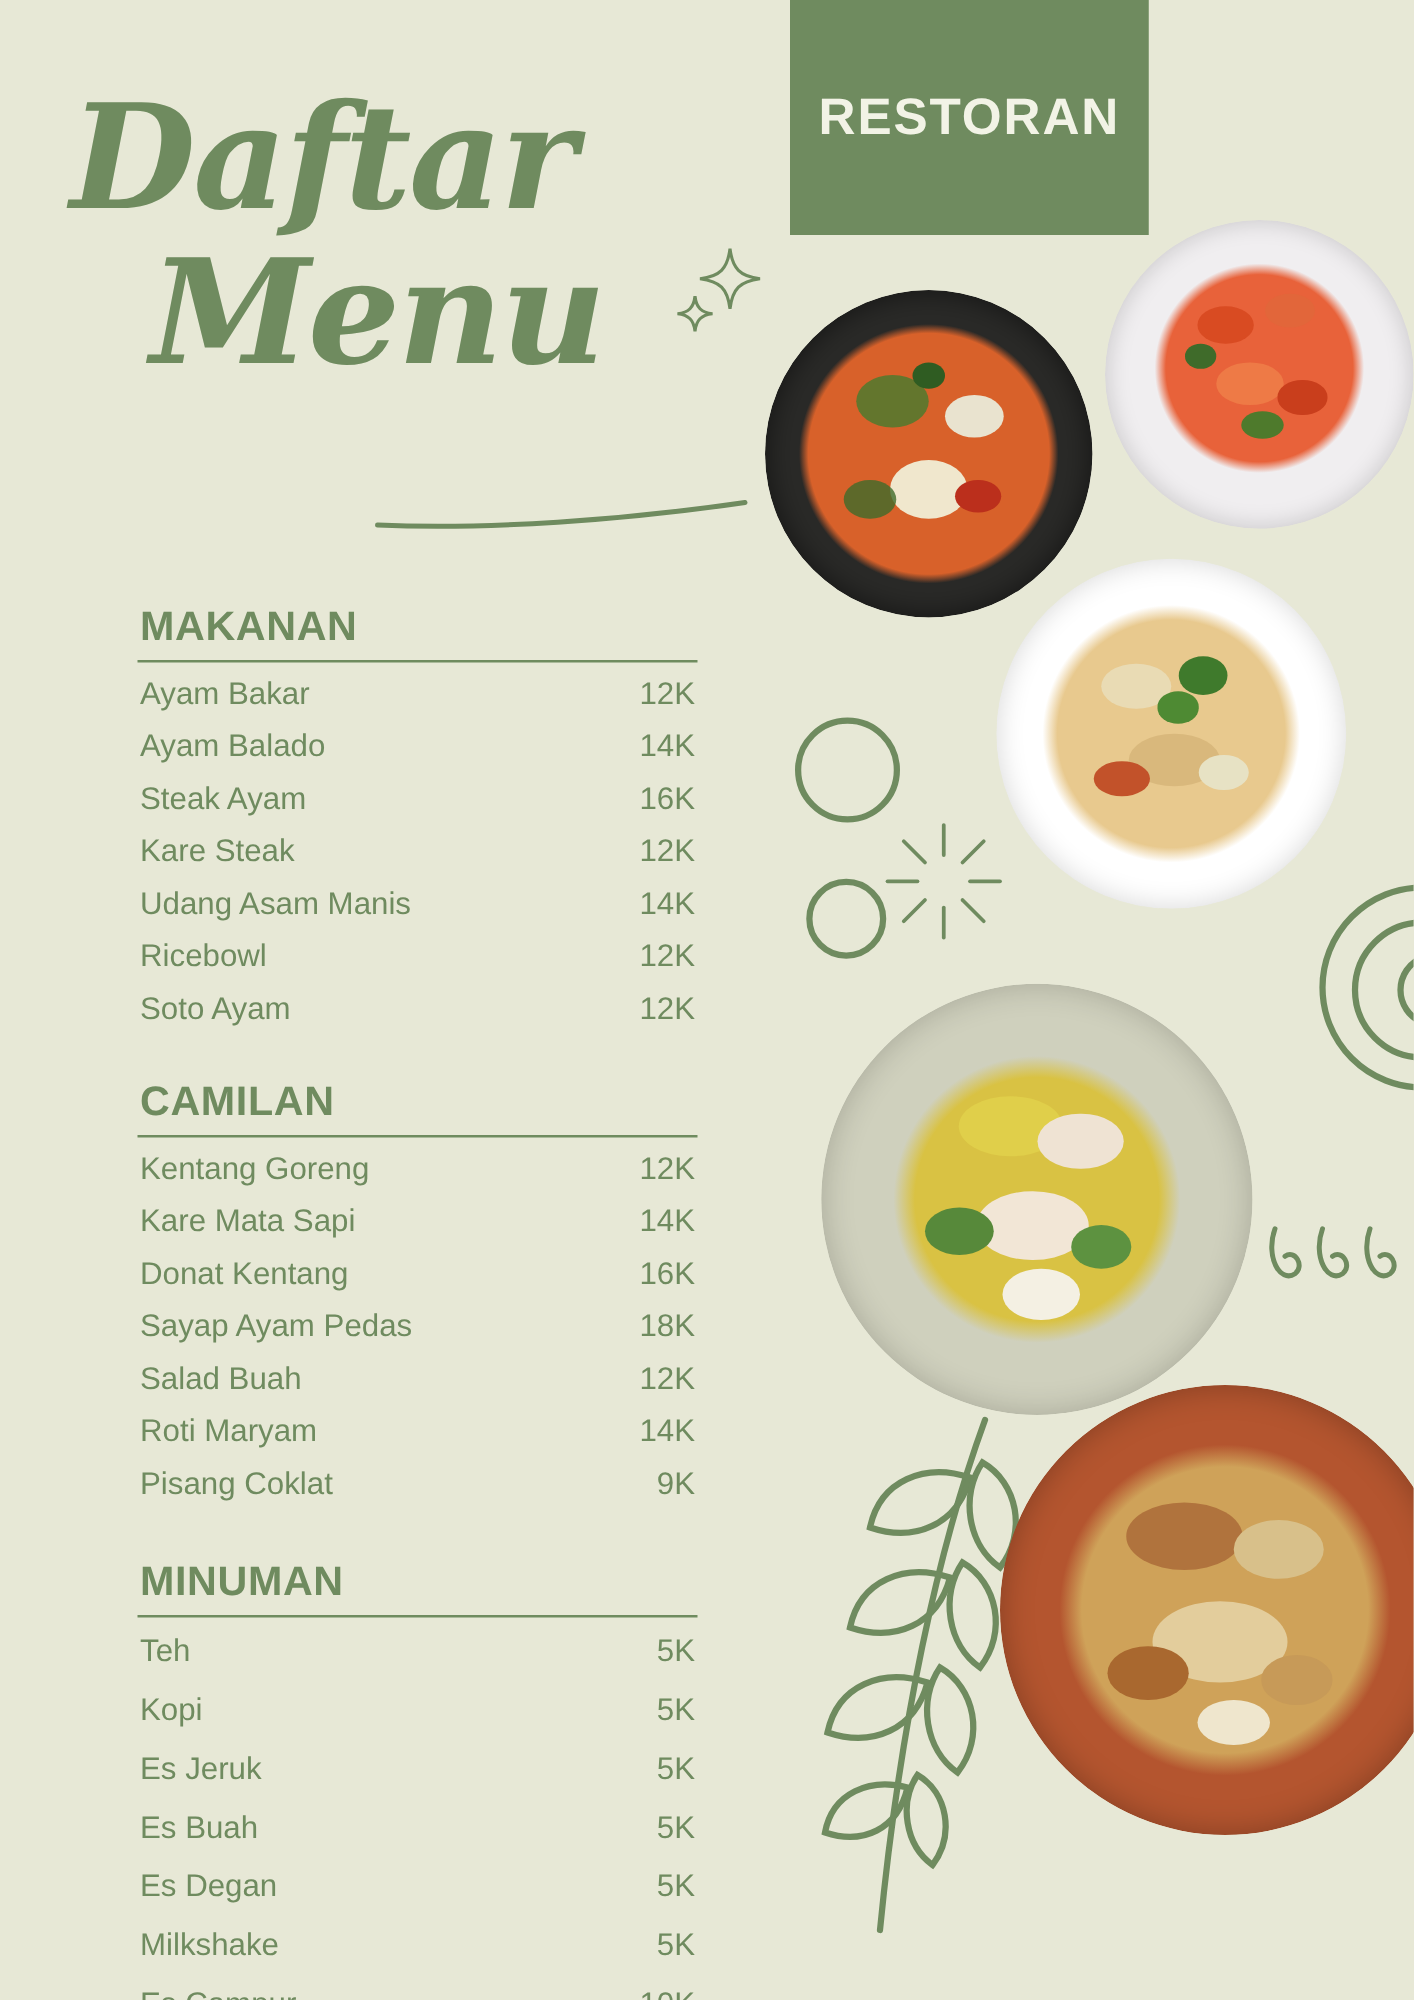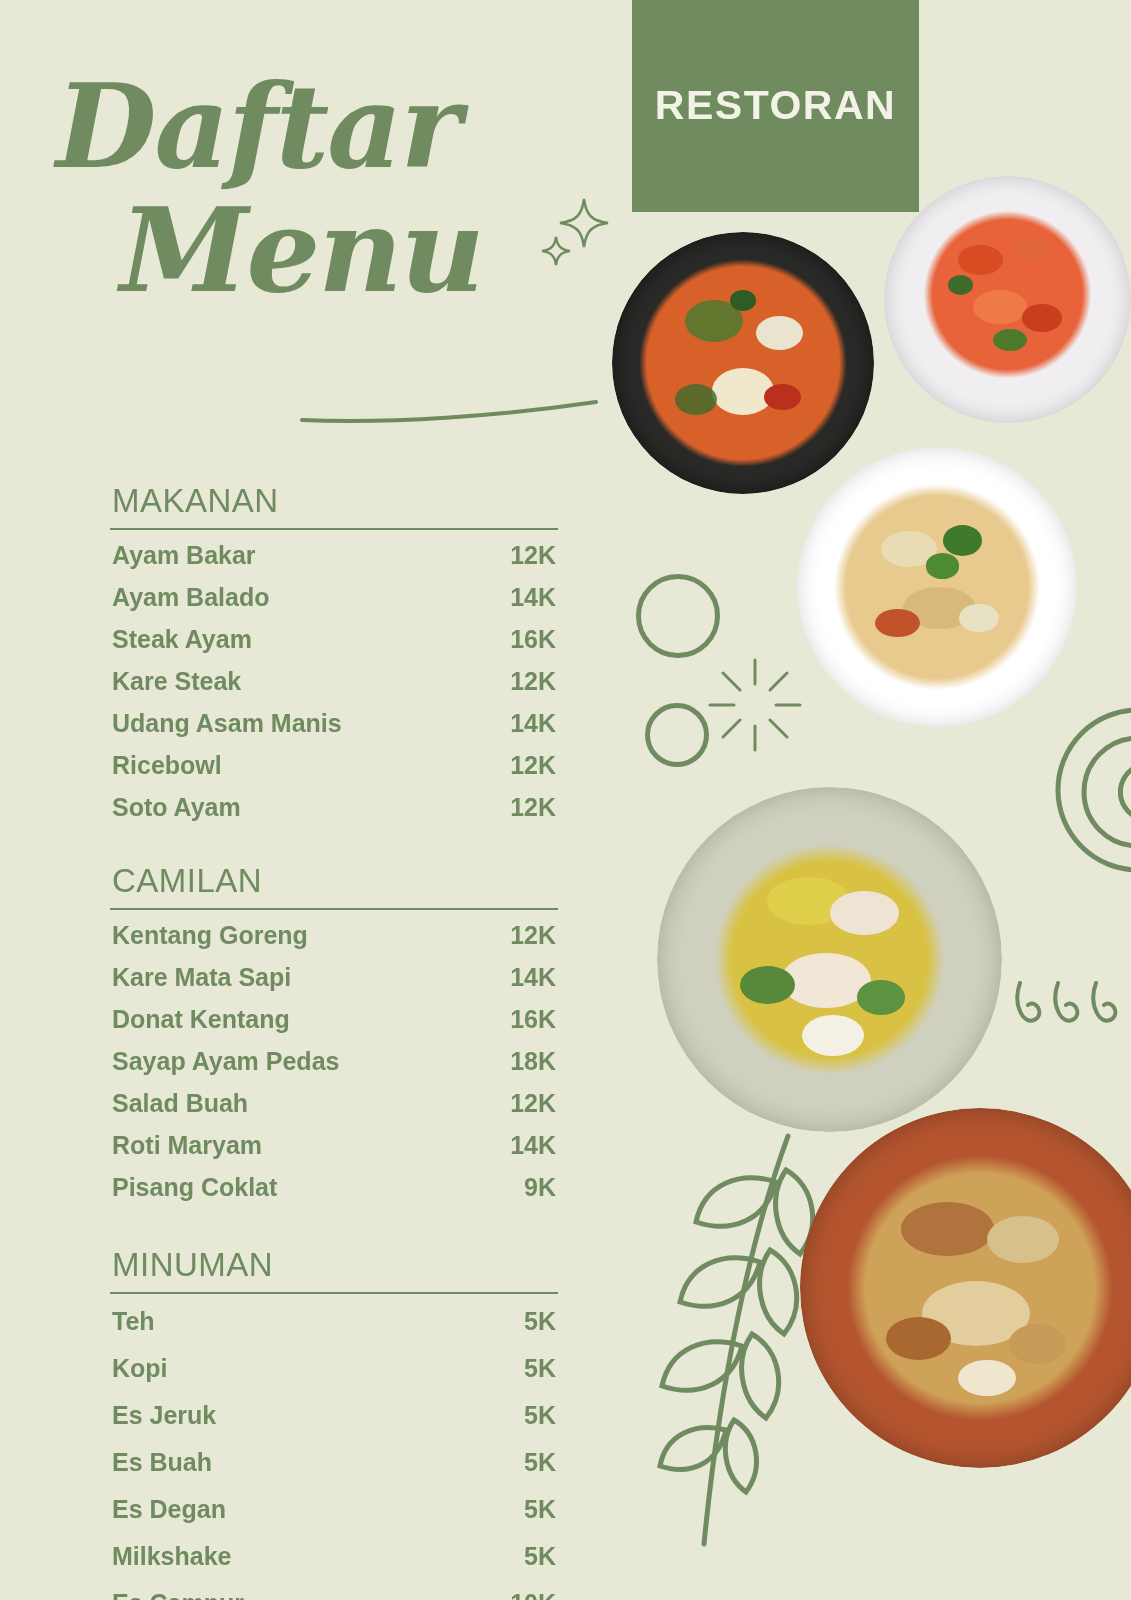--- a/index.html
+++ b/index.html
@@ -21,21 +21,21 @@
     background: #e7e8d6;
     overflow: hidden;
   }
 
   
   .brand-badge {
     position: absolute;
     left: 632px;
     top: 0;
     width: 287px;
-    height: 212px;
+    height: 188px;
     background: #6f8b5f;
     display: flex;
     align-items: center;
     justify-content: center;
     text-align: center;
   }
   .brand-badge .brand-text {
     color: #f2f3e6;
     font-weight: bold;
     font-size: 41px;
@@ -79,37 +79,37 @@
   .menu {
     position: absolute;
     left: 110px;
     top: 482px;
     width: 448px;
   }
   .section { margin-bottom: 34px; }
   .section-title {
     color: #6f8b5f;
     font-size: 33px;
-    font-weight: normal;
+    font-weight: bold;
     letter-spacing: 0.5px;
     margin: 0 0 8px 2px;
   }
   .section-rule {
     height: 2px;
     background: #6f8b5f;
     width: 100%;
     margin-bottom: 4px;
   }
   .menu-row {
     display: flex;
     justify-content: space-between;
     align-items: baseline;
     color: #6f8b5f;
     font-size: 25px;
-    font-weight: bold;
+    font-weight: normal;
     padding: 6.5px 2px;
   }
   .menu-row .price { font-variant-numeric: tabular-nums; }
 
   
   #section-minuman .menu-row { padding: 9px 2px; align-items: center; }
   #section-camilan { margin-bottom: 38px; }
 
   
   .sparkle {

